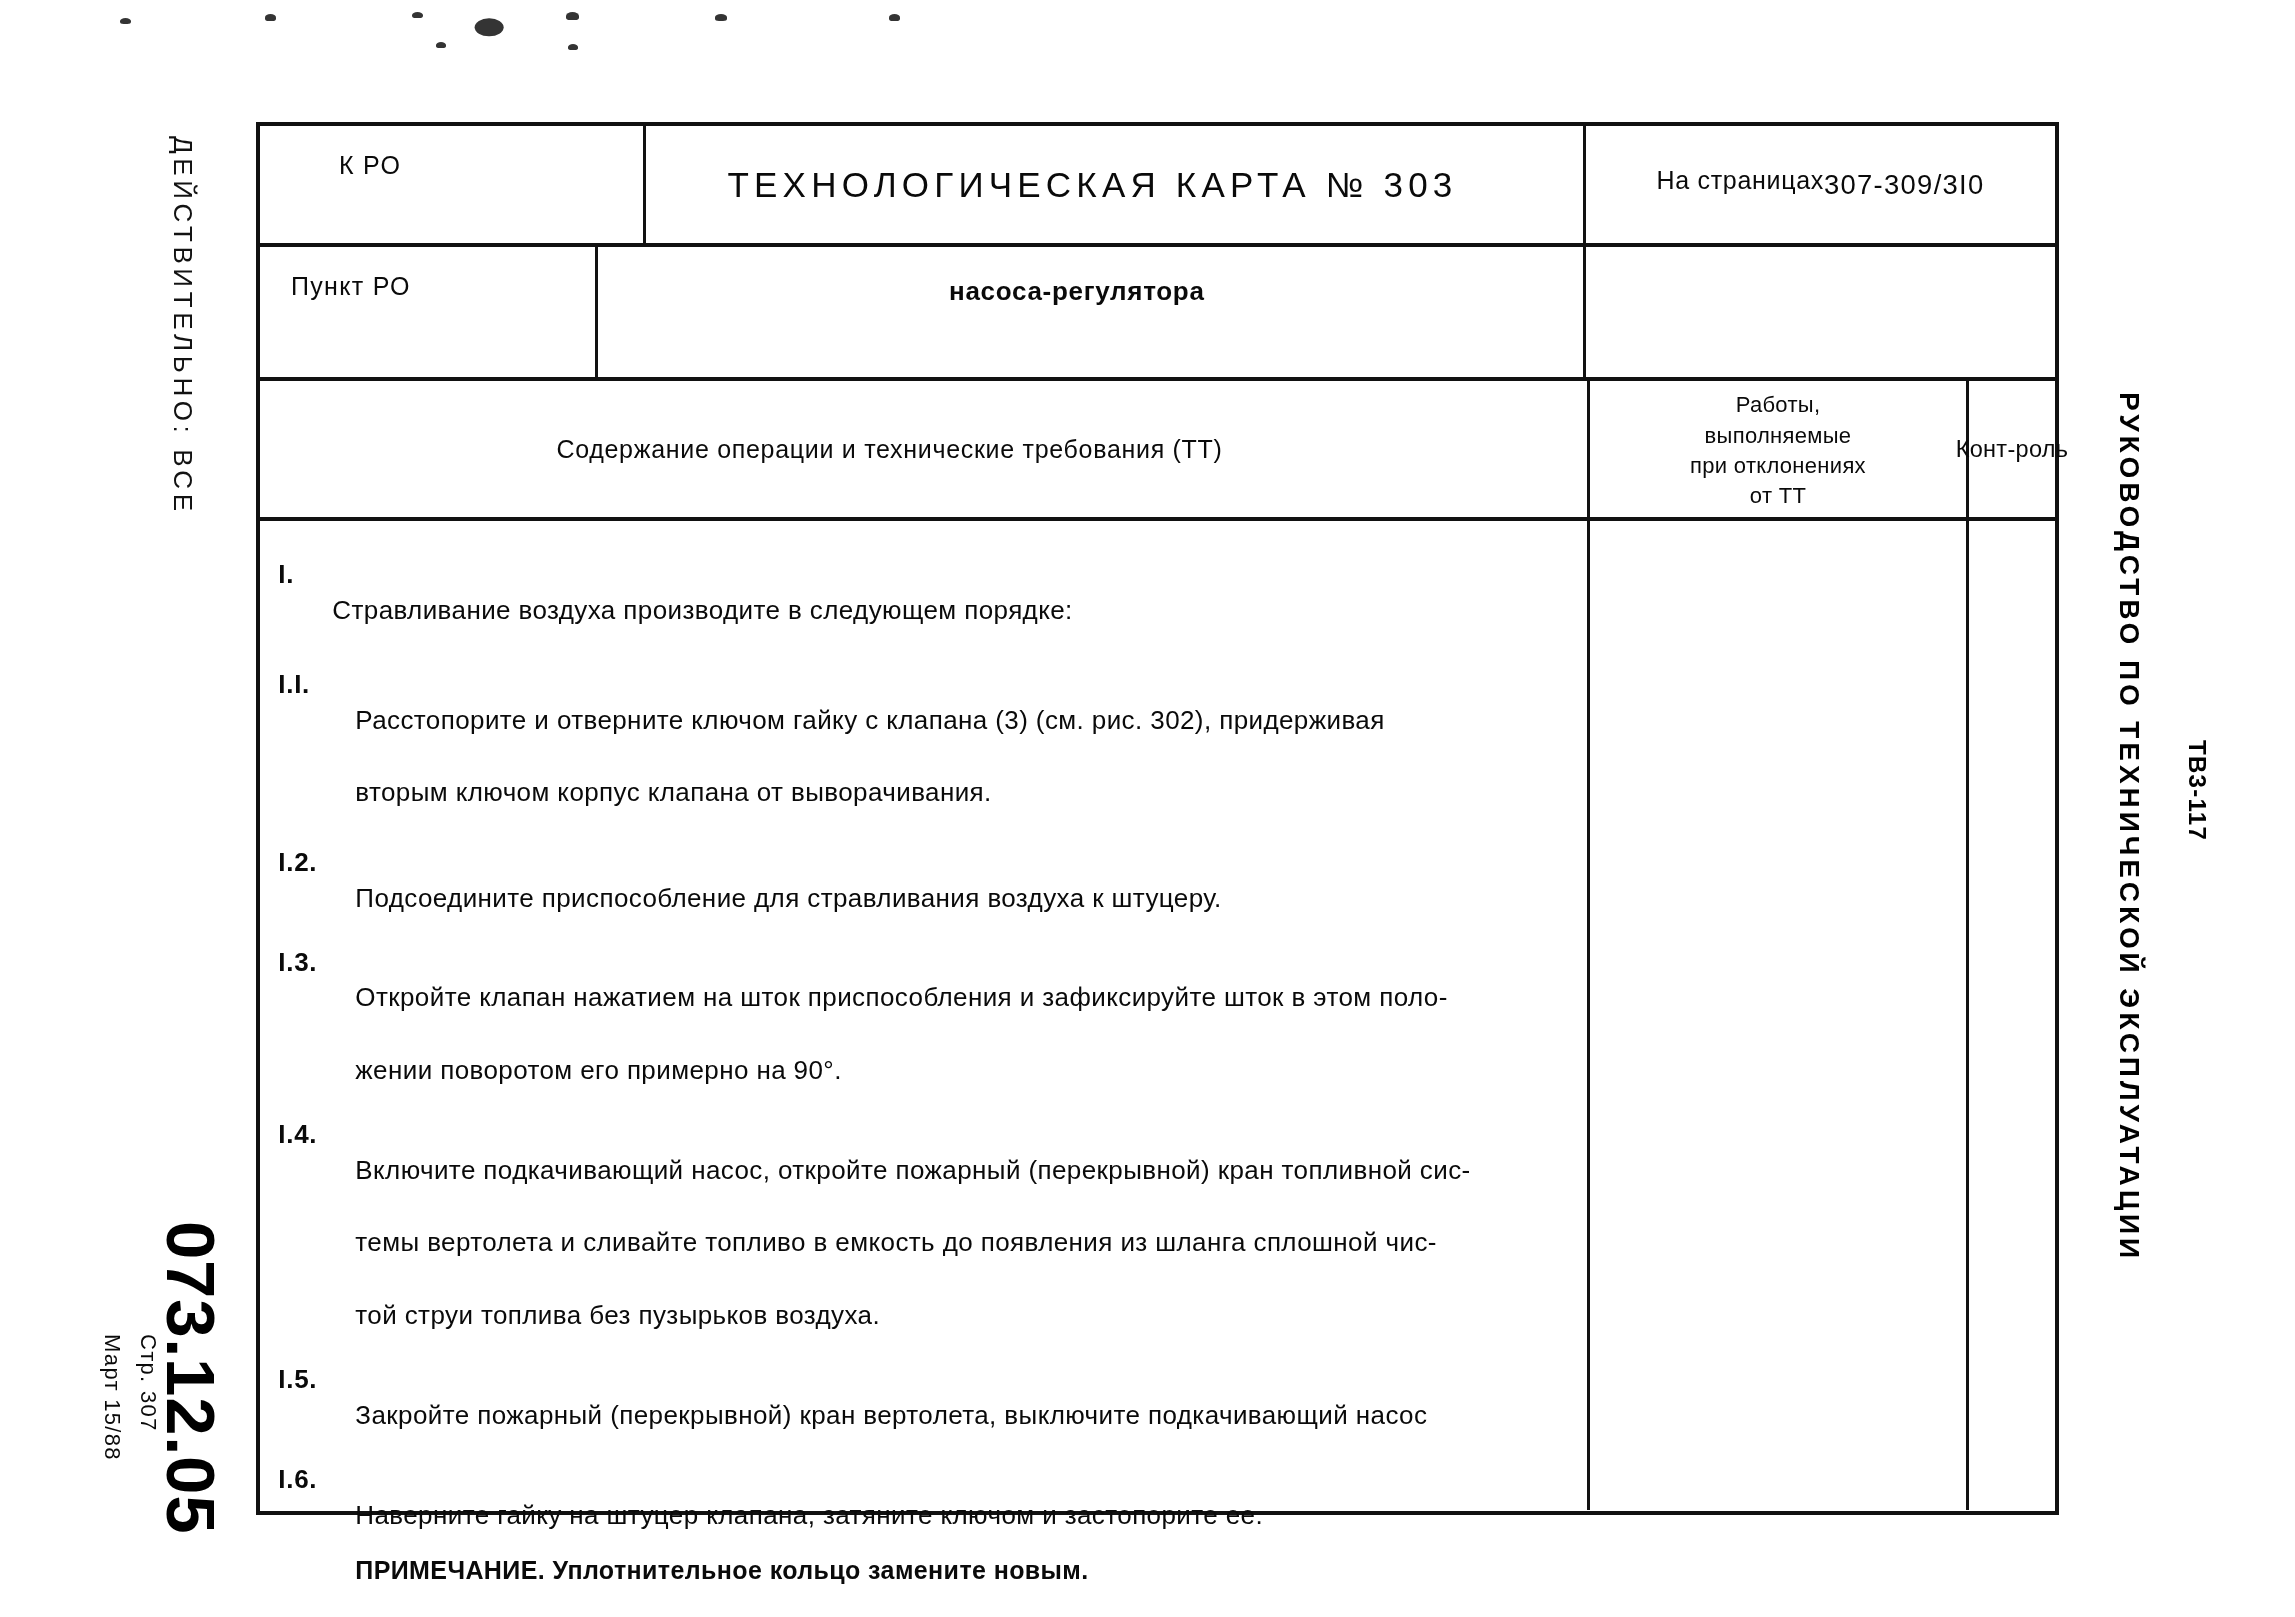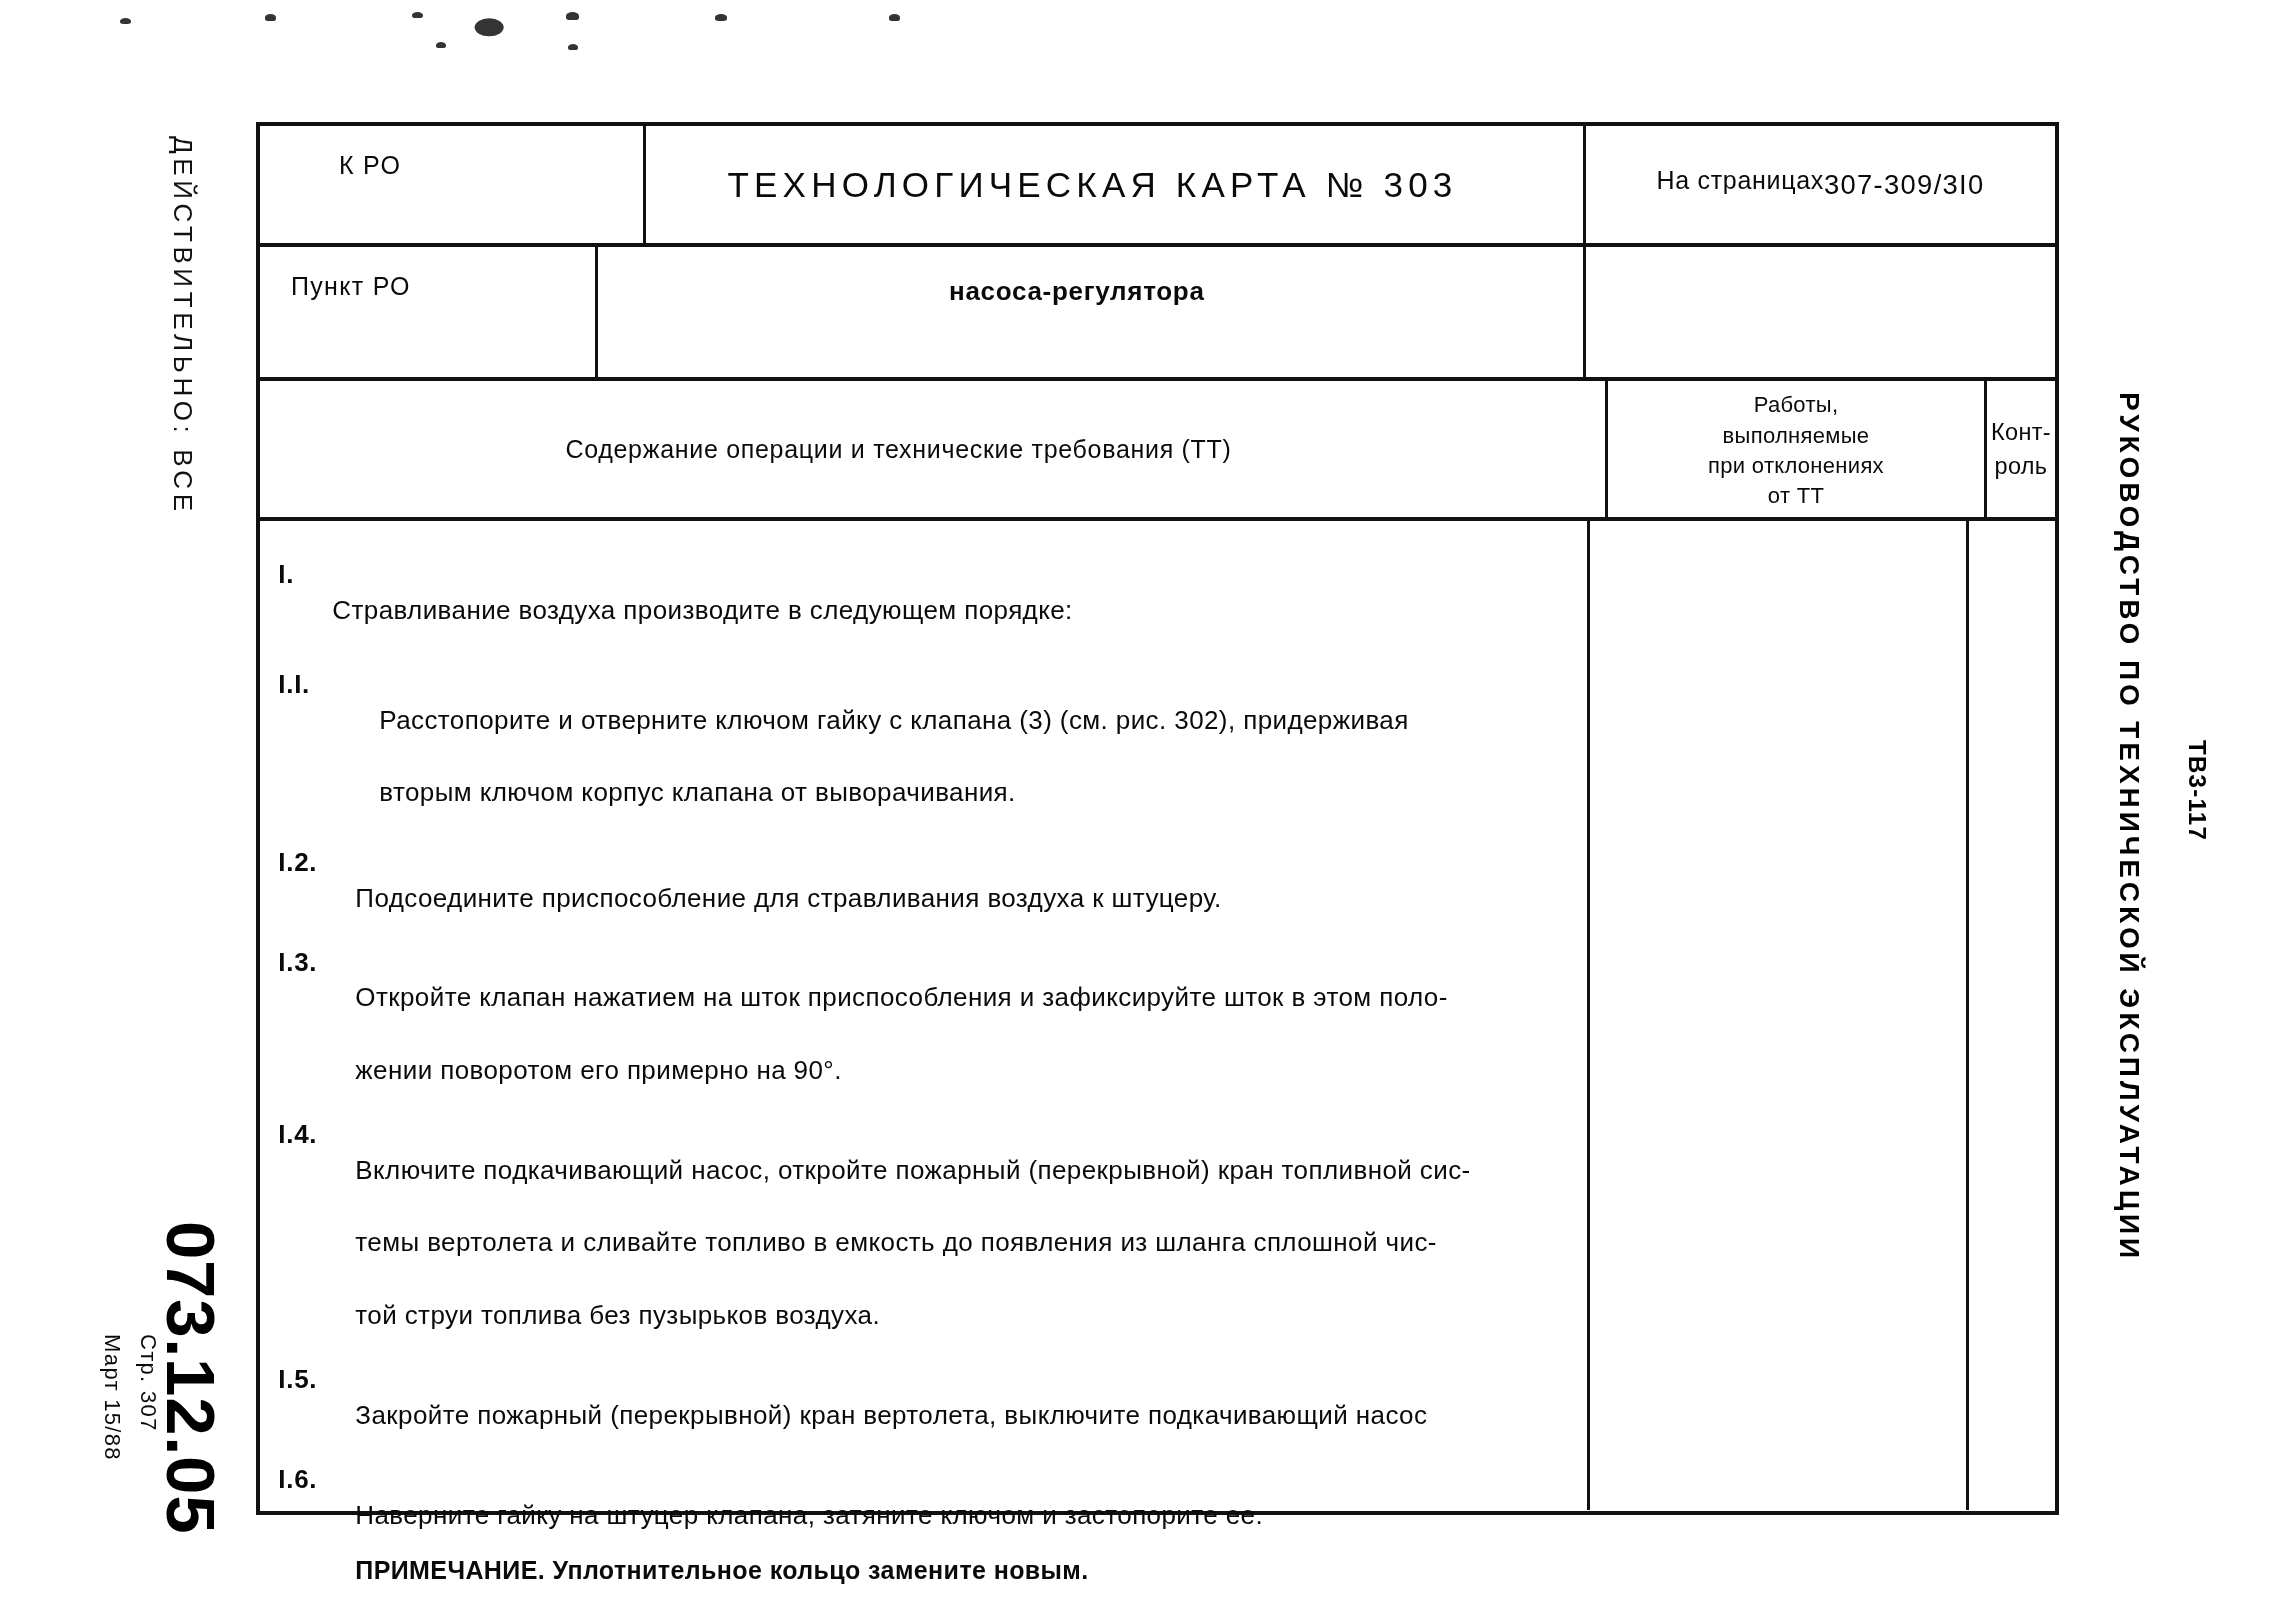--- a/index.html
+++ b/index.html
@@ -202,23 +202,23 @@
   #cell-head-deviations {
     width: 379px;
     border-right: 3.9px solid #111;
     display: flex;
     flex-direction: column;
     align-items: center;
     justify-content: center;
     padding-top: 3.9px;
   }
   #cell-head-control {
-    width: 68px;
-    display: flex;
-    flex-direction: column;
+    width: 86px;
+    display: flex;
+    flex-direction: row;
     align-items: center;
     justify-content: center;
   }
 
   .head-content-text {
     font-size: 25px;
     letter-spacing: 0.7px;
     white-space: nowrap;
     transform: translateX(-34px);
   }
@@ -262,21 +262,21 @@
   }
   .step-note {
     font-size: 25px;
     font-weight: bold;
     letter-spacing: 0.4px;
     line-height: 1.52;
     white-space: nowrap;
     margin-top: 15.7px;
   }
   #step-intro { margin-bottom: 37px; }
-  #step-1-1 { margin-bottom: 33px; gap: 24px; }
+  #step-1-1 { margin-bottom: 33px; }
 </style>
 </head>
 <body>
 
 <div id="page">
 
   <div class="speckle" style="left:120px;top:17.6px;width:11px;height:6.5px;"></div>
   <div class="speckle" style="left:265px;top:14.4px;width:10.5px;height:6.5px;"></div>
   <div class="speckle" style="left:412px;top:11.8px;width:10.5px;height:6.5px;"></div>
   <div class="speckle" style="left:566px;top:11.8px;width:13px;height:7.8px;"></div>

